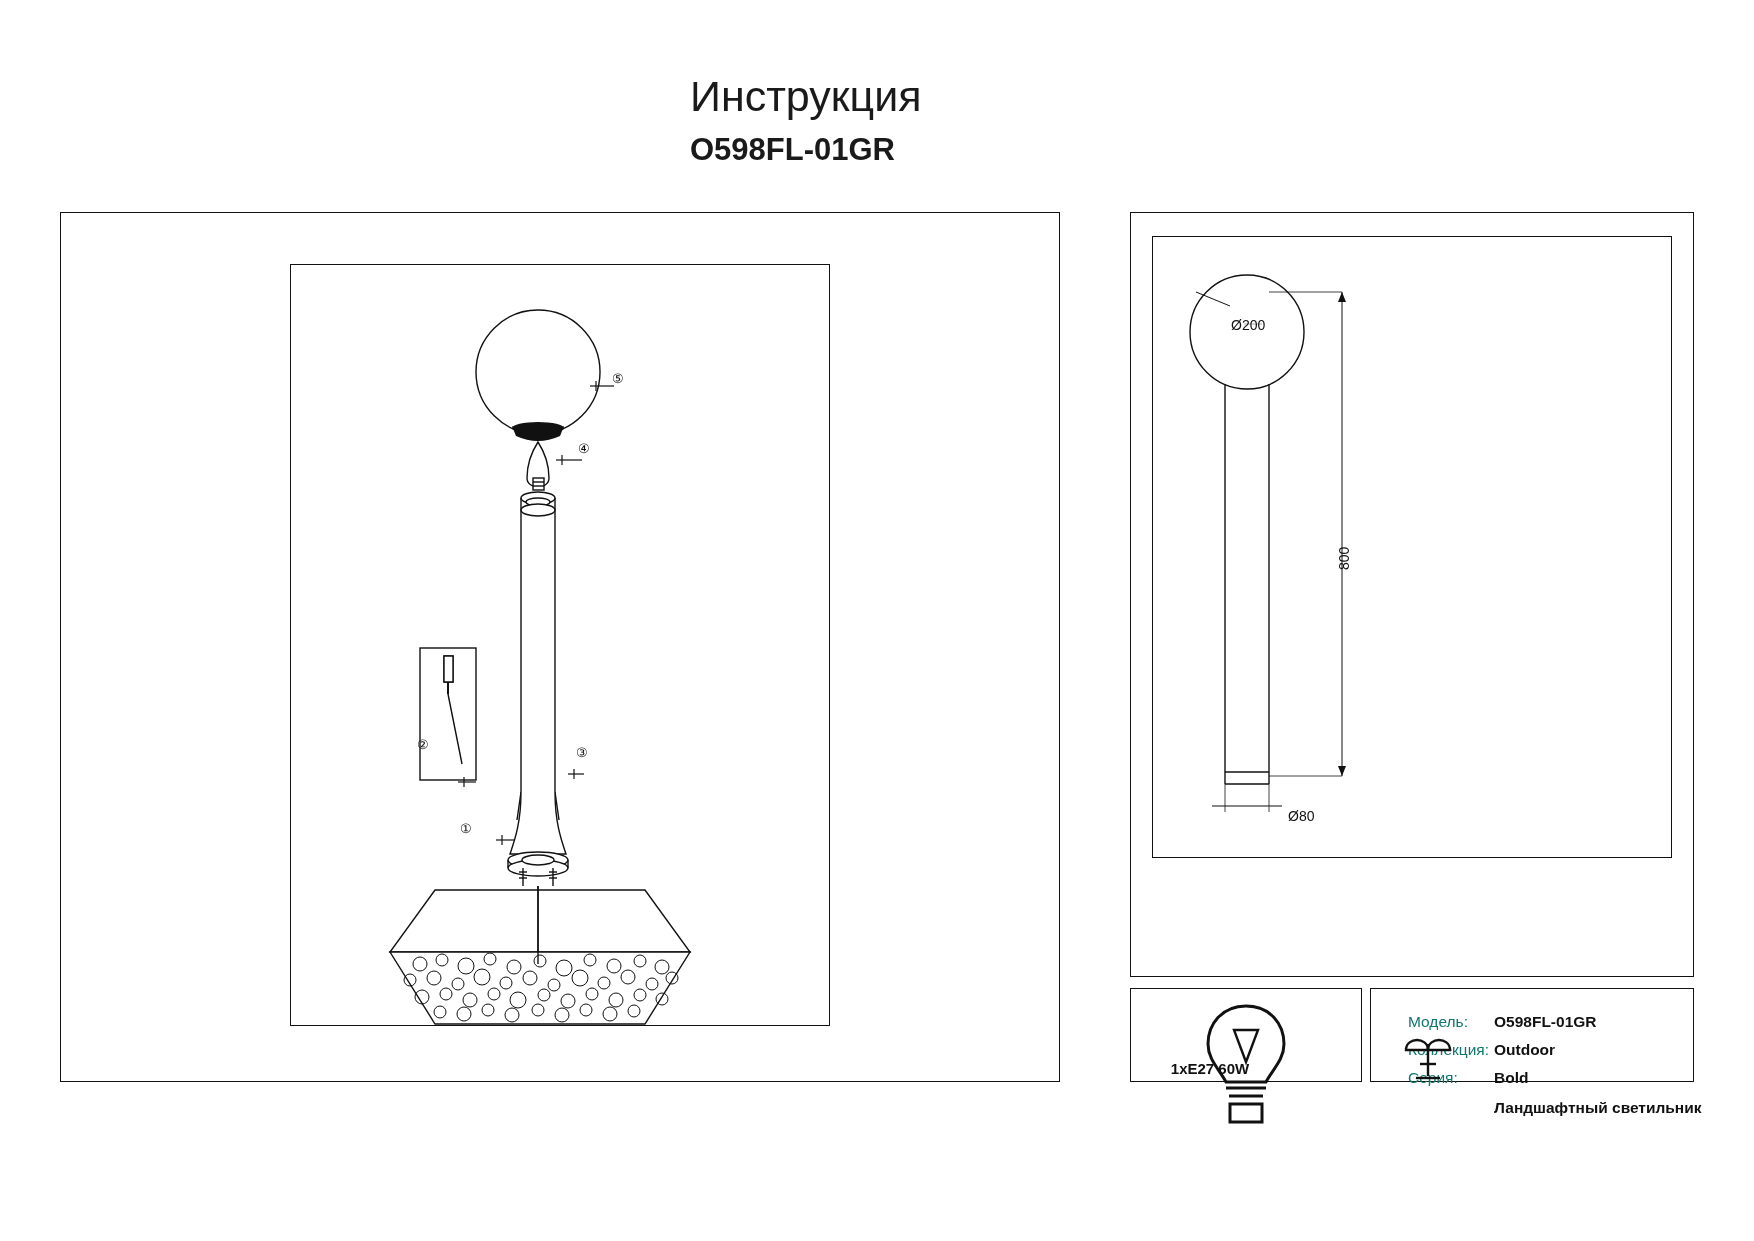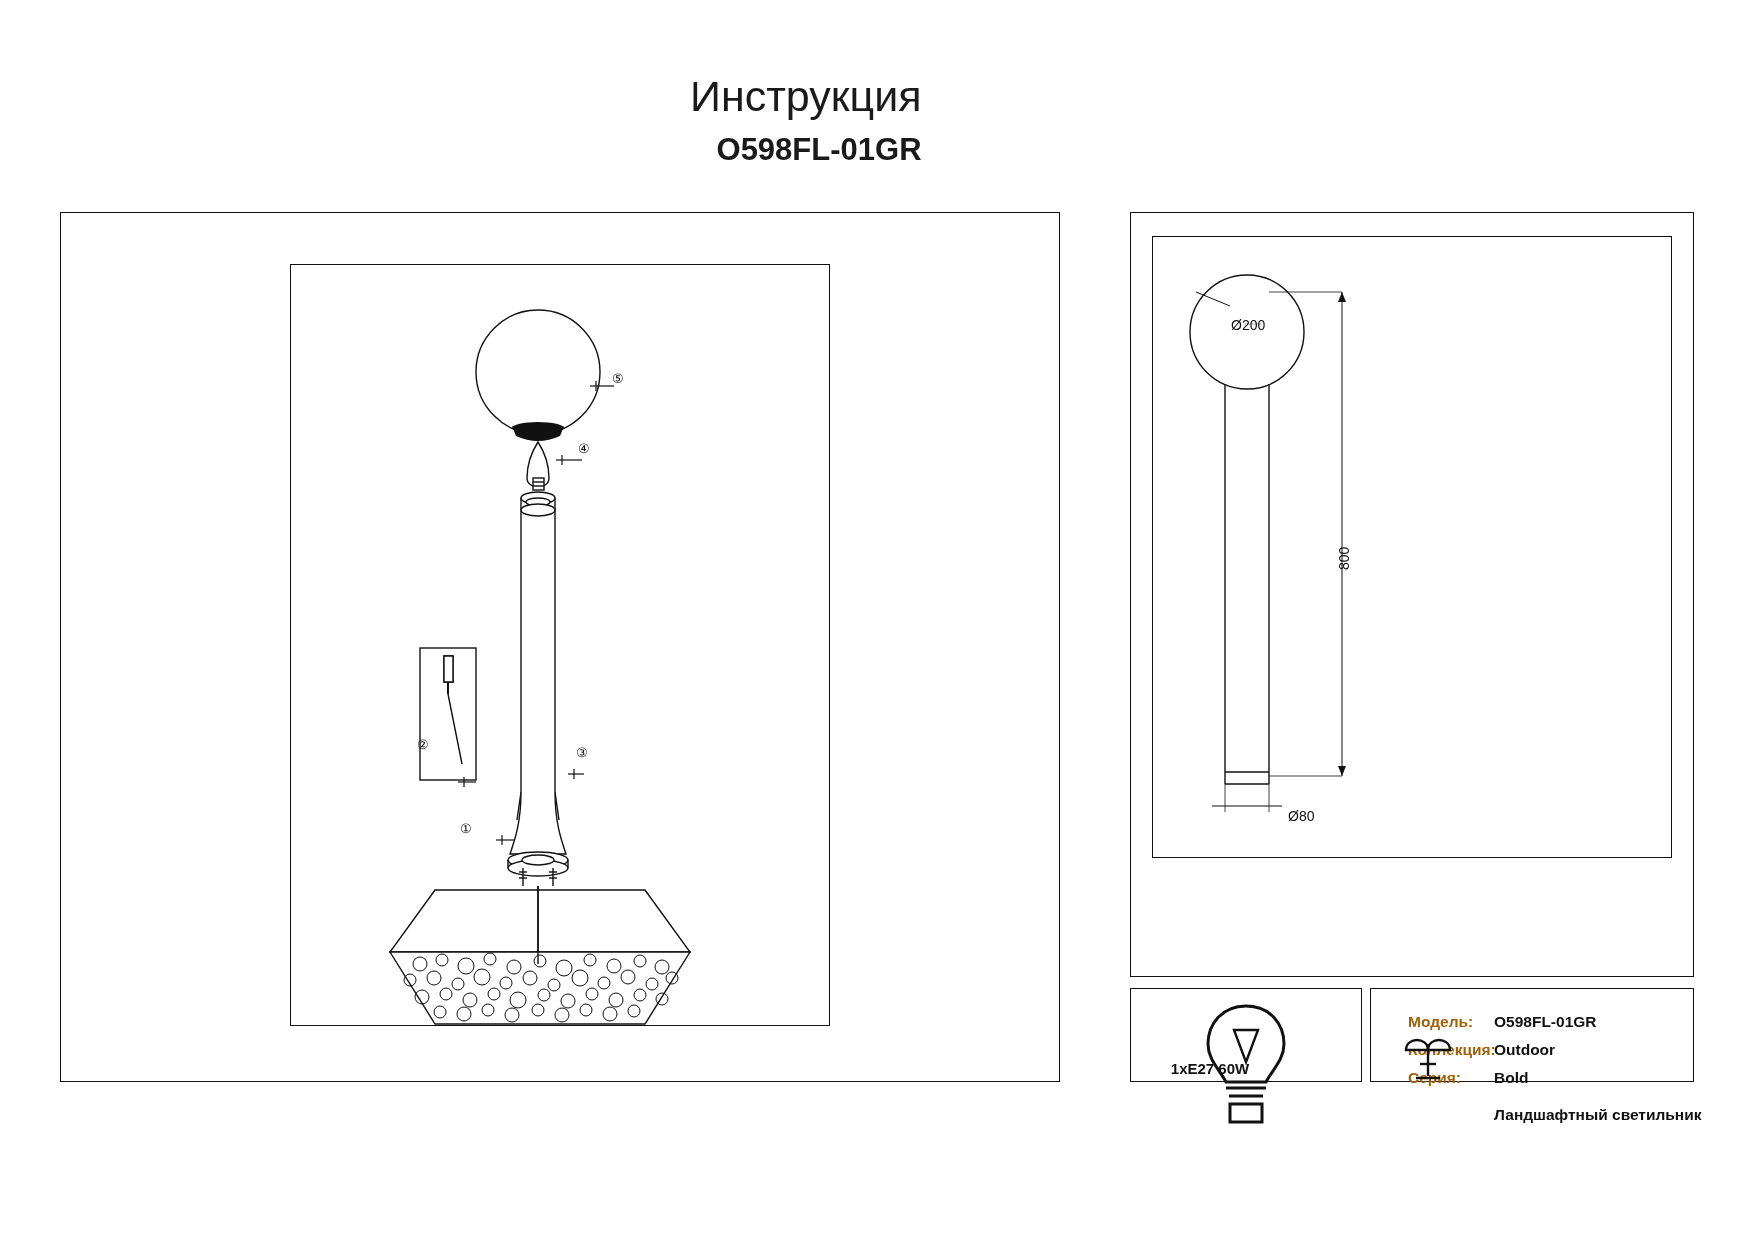--- a/index.html
+++ b/index.html
@@ -46,21 +46,20 @@
     font-size: 17px;
     letter-spacing: 5.2px;
     color: #2a2a2a;
     font-weight: 500;
     white-space: nowrap;
   }
   .title-block {
     position: absolute;
     left: 630px;
     top: 8px;
-    text-align: right;
   }
   .doc-title {
     font-size: 43px;
     font-weight: 500;
     color: #1a1a1a;
     line-height: 52px;
     white-space: nowrap;
   }
   .doc-model {
     margin-top: 10px;
@@ -99,21 +98,21 @@
   
   .meta-rows {
     position: absolute;
     left: 1408px;
     top: 1008px;
     width: 300px;
     font-size: 15.5px;
     line-height: 28px;
   }
   .meta-row { display: flex; white-space: nowrap; }
-  .meta-label { width: 86px; color: #a16207; font-weight: 700; }
+  .meta-label { width: 86px; color: #0f766e; font-weight: 400; }
   .meta-value { font-weight: bold; color: #111; }
 
   .bulb-caption {
     position: absolute;
     left: 1094px;
     top: 1060px;
     width: 232px;
     text-align: center;
     font-size: 15px;
     font-weight: bold;
@@ -323,21 +322,21 @@
     <span class="meta-value">O598FL-01GR</span>
   </div>
   <div class="meta-row">
     <span class="meta-label">Коллекция:</span>
     <span class="meta-value">Outdoor</span>
   </div>
   <div class="meta-row">
     <span class="meta-label">Серия:</span>
     <span class="meta-value">Bold</span>
   </div>
-  <div class="meta-row" style="margin-top:9px;align-items:flex-end;">
+  <div class="meta-row" style="margin-top:2px;align-items:flex-end;">
     <span class="meta-label"></span>
     <span class="meta-value">Ландшафтный светильник</span>
   </div>
 </div>
 
 <div class="dwg" style="left:1398px; top:1038px;">
 <svg width="60" height="44" viewBox="0 0 60 44" fill="none" stroke="#111" stroke-width="2.4">
   <path d="M8 12 C8 5 14 2 19 2 C24 2 30 5 30 12 Z" fill="#fff"></path>
   <path d="M52 12 C52 5 46 2 41 2 C36 2 30 5 30 12 Z" fill="#fff"></path>
   <line x1="30" y1="6" x2="30" y2="38"></line>

